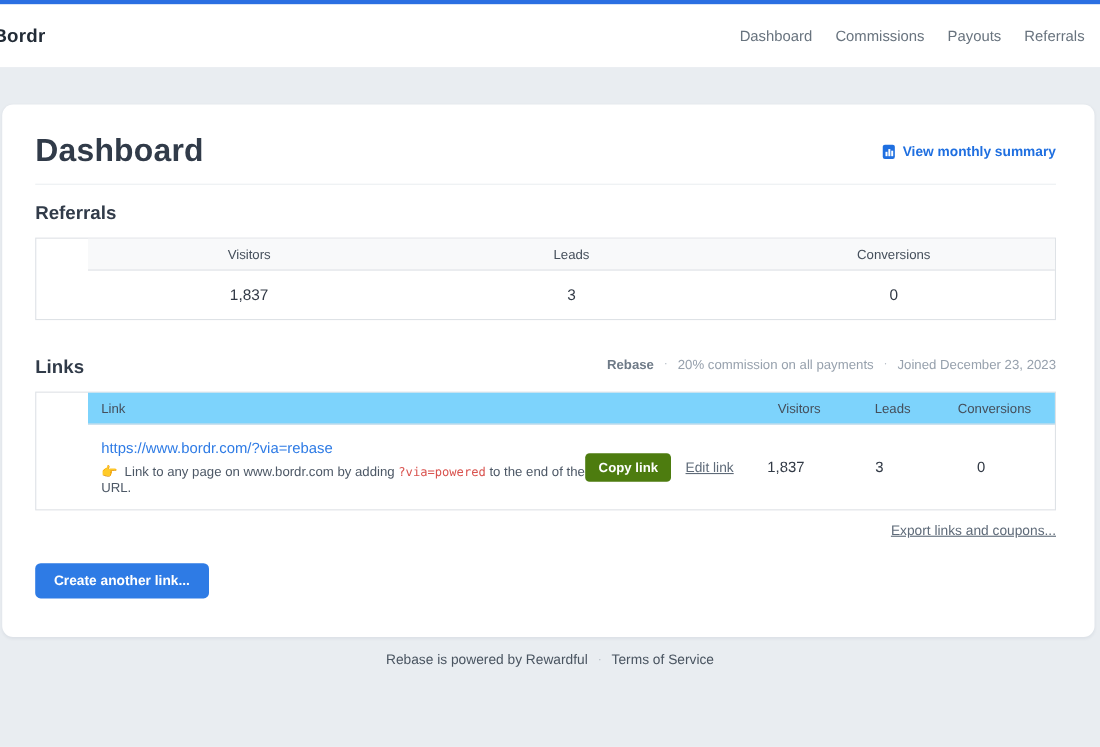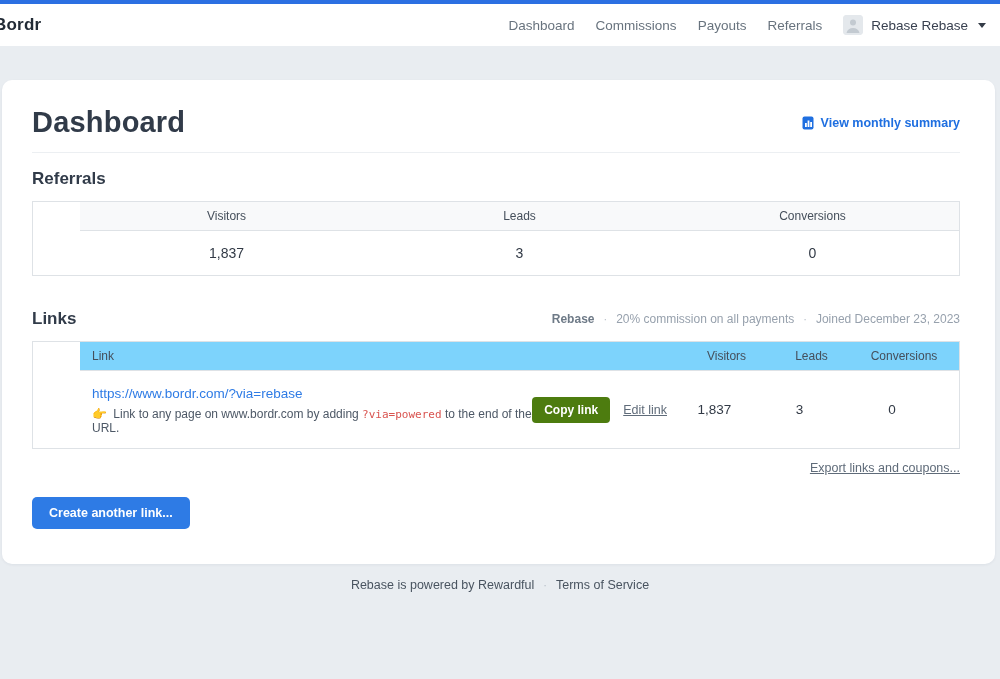--- a/index.html
+++ b/index.html
@@ -5,21 +5,21 @@
   * { margin: 0; padding: 0; box-sizing: border-box; }
   html, body { width: 1000px; height: 679px; overflow: hidden; }
   body {
     font-family: "Liberation Sans", sans-serif;
     background: #e9edf1;
     color: #323a46;
   }
   
   .top-accent { height: 4px; background: #2b6fe2; }
   .navbar {
-    height: 42px; background: #fff;
+    height: 57px; background: #fff;
     display: flex; align-items: center; justify-content: space-between;
     padding: 0 14px 0 0;
   }
   .brand {
     font-size: 17px; font-weight: 600; color: #222b36;
     margin-left: -6px; letter-spacing: .2px;
   }
   .nav-right { display: flex; align-items: center; column-gap: 21px; }
   .nav-link { font-size: 13.5px; color: #68737e; cursor: pointer; text-decoration: none; }
   .user-menu { display: flex; align-items: center; column-gap: 8px; cursor: pointer; }
@@ -75,21 +75,21 @@
     background: #4d7c0f; color: #fff; border: none; border-radius: 4px;
     font-size: 12px; font-weight: 600; padding: 6px 12px; cursor: pointer;
     font-family: "Liberation Sans", sans-serif; flex: none;
   }
   .edit-link {
     font-size: 12.5px; color: #5f6b79; text-decoration: underline; cursor: pointer;
     margin-left: 13px; flex: none;
   }
   .num-cell { font-size: 13.5px; color: #323a46; }
   
-  .links-head { display: flex; align-items: center; justify-content: space-between; margin-top: 33px; }
+  .links-head { display: flex; align-items: flex-start; justify-content: space-between; margin-top: 33px; }
   .links-meta { font-size: 12px; color: #97a1ad; display: flex; align-items: center; column-gap: 9px; }
   .links-meta .name { color: #6e7a87; font-weight: 600; }
   .dot-sep { color: #b6bec7; font-size: 11px; }
   .export-row { text-align: right; margin-top: 9px; }
   .export-link { font-size: 12.5px; color: #5f6b79; text-decoration: underline; cursor: pointer; }
   .create-btn {
     margin-top: 21px; background: #2e7be5; color: #fff; border: none; border-radius: 5px;
     font-size: 12.5px; font-weight: 600; padding: 9px 17px; cursor: pointer;
     font-family: "Liberation Sans", sans-serif; display: inline-block;
   }
@@ -105,31 +105,20 @@
 
 <div class="top-accent"></div>
 
 <header class="navbar">
   <div class="brand">Bordr</div>
   <nav class="nav-right">
     <a class="nav-link">Dashboard</a>
     <a class="nav-link">Commissions</a>
     <a class="nav-link">Payouts</a>
     <a class="nav-link">Referrals</a>
-    <div class="user-menu">
-      <span class="avatar">
-        <svg width="20" height="20" viewBox="0 0 20 20">
-          <rect width="20" height="20" fill="#e4e8ec"></rect>
-          <circle cx="10" cy="7.5" r="3" fill="#c3cad1"></circle>
-          <path d="M3.5 18c.7-3.4 3.4-5 6.5-5s5.8 1.6 6.5 5z" fill="#c3cad1"></path>
-        </svg>
-      </span>
-      <span class="user-name">Rebase Rebase</span>
-      <span class="caret"></span>
-    </div>
   </nav>
 </header>
 
 <div class="page-area">
   <main class="card">
 
     <div class="card-head">
       <h1 class="h1">Dashboard</h1>
       <a class="summary-link">
         <svg width="14" height="14" viewBox="0 0 14 14">

